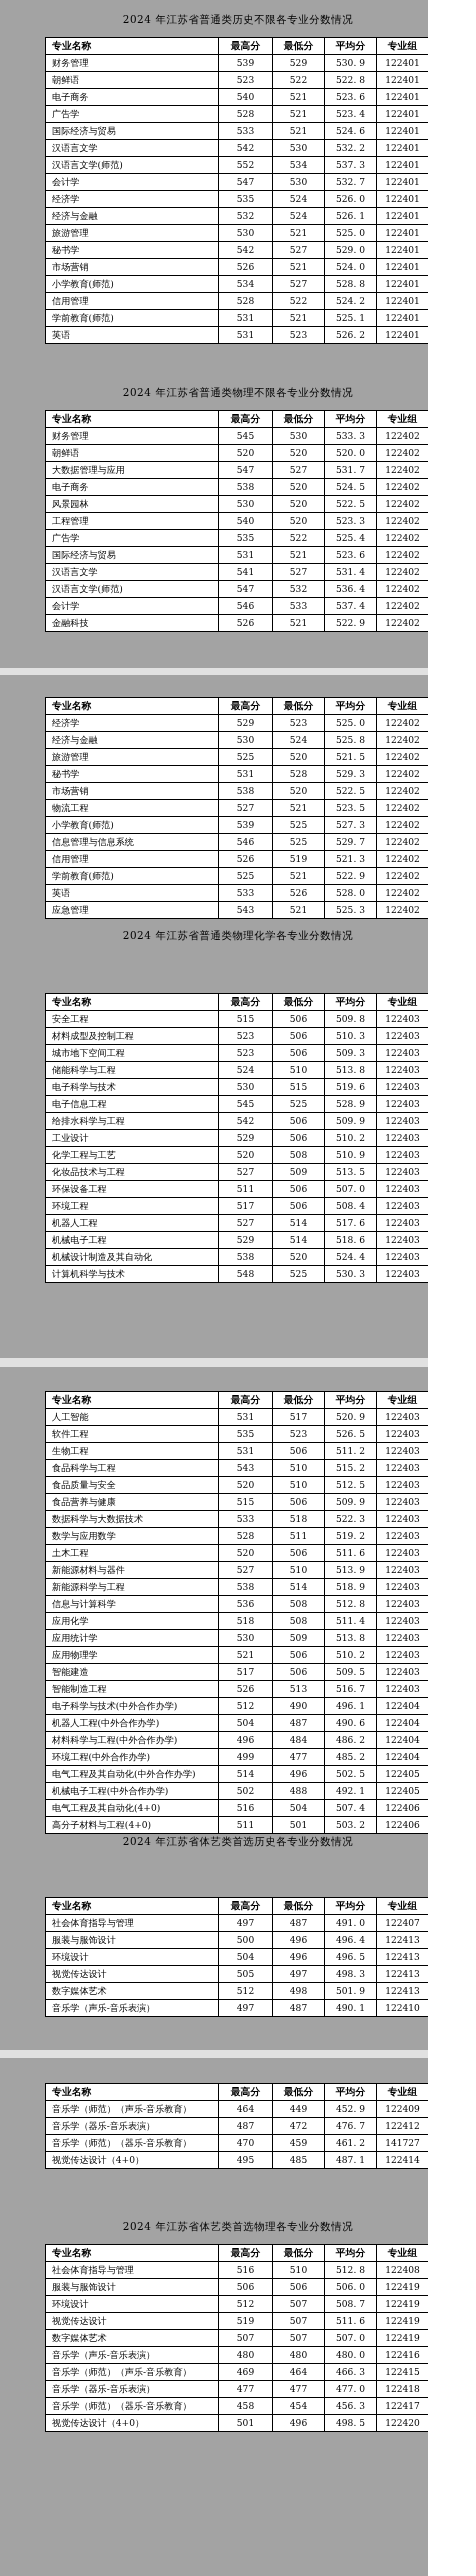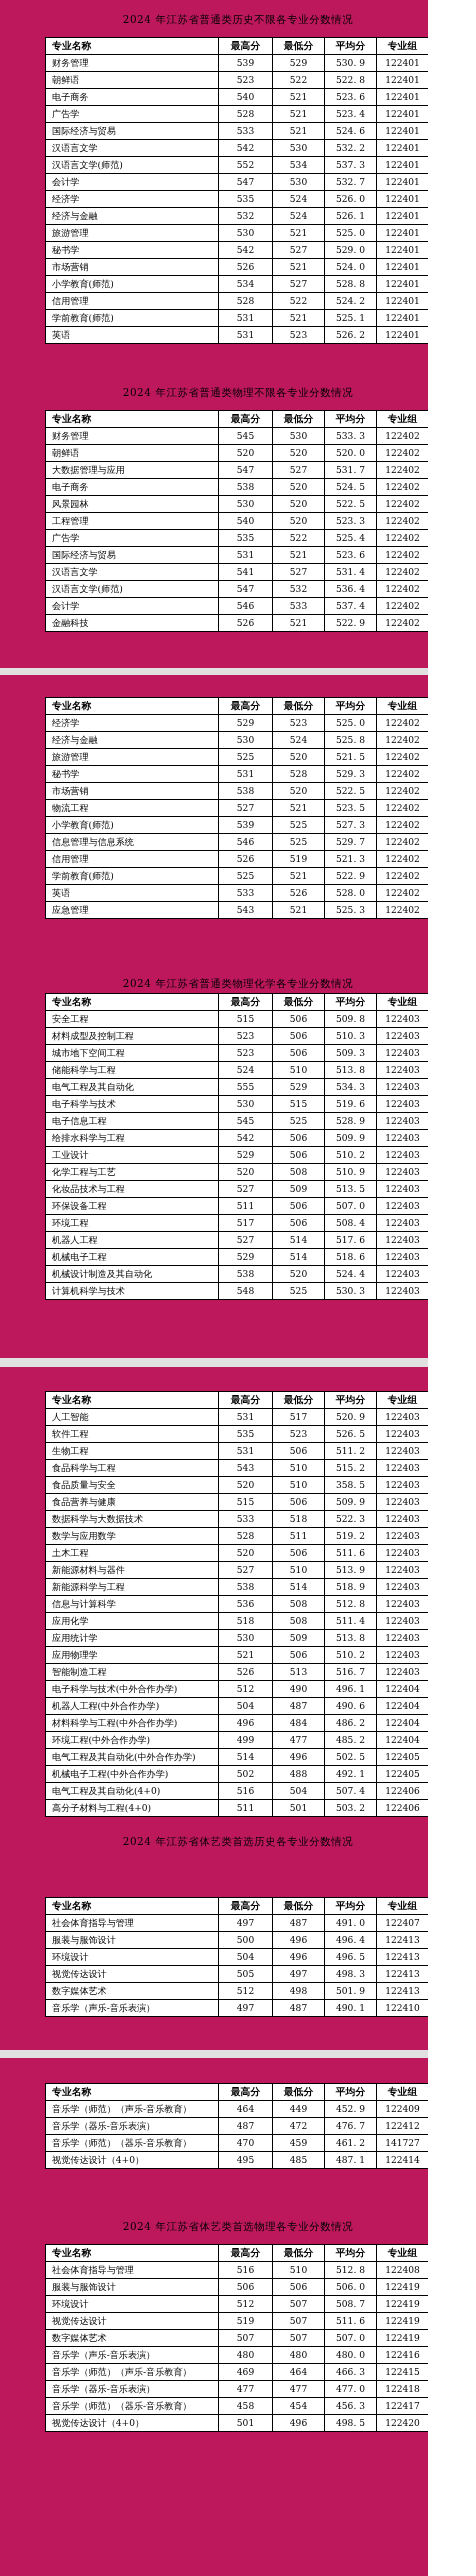--- a/index.html
+++ b/index.html
@@ -1,17 +1,17 @@
 <!DOCTYPE html>
 <html style="font-size:9.8px"><head>
 <meta charset="utf-8">
 <style>
   html,body{margin:0;padding:0;background:#ffffff;}
   body{width:476px;font-family:"DejaVu Serif","Liberation Serif",serif;color:#000;}
-  #doc{position:relative;width:428px;height:2576px;background:#be185d;overflow:hidden;}
+  #doc{position:relative;width:428px;height:2576px;background:#a3a3a3;overflow:hidden;}
   .page-separator{position:absolute;left:0;width:476px;background:#e1e1e1;}
   .tbl-title{position:absolute;left:0;width:476px;text-align:center;font-size:10.4px;
              line-height:12.2px;letter-spacing:0.6px;white-space:nowrap;}
   table.score-table{position:absolute;left:45px;width:383px;border-collapse:collapse;
                     table-layout:fixed;background:#fff;}
   table.score-table th,table.score-table td{
       border:1.2px solid #000;height:16px;padding:0;overflow:hidden;white-space:nowrap;
       vertical-align:middle;}
   table.score-table th{font-size:9.8px;font-weight:bold;text-align:center;}
   table.score-table th.name-col{text-align:left;padding-left:6.1px;}
@@ -367,21 +367,21 @@
         </tr>
         <tr>
           <td class="name-col">应急管理</td>
           <td>543</td>
           <td>521</td>
           <td>525. 3</td>
           <td>122402</td>
         </tr>
       </tbody>
     </table>
-    <div class="tbl-title" style="top: 929px; margin-top: 48px;">2024 年江苏省普通类物理化学各专业分数情况</div>
+    <div class="tbl-title" style="top: 929px;">2024 年江苏省普通类物理化学各专业分数情况</div>
     <table class="score-table" style="top: 993px;">
       <colgroup>
         <col style="width: 173px;">
         <col style="width: 54px;">
         <col style="width: 52px;">
         <col style="width: 52px;">
         <col style="width: 52px;">
       </colgroup>
       <thead>
         <tr>
@@ -412,27 +412,20 @@
           <td>523</td>
           <td>506</td>
           <td>509. 3</td>
           <td>122403</td>
         </tr>
         <tr>
           <td class="name-col">储能科学与工程</td>
           <td>524</td>
           <td>510</td>
           <td>513. 8</td>
-          <td>122403</td>
-        </tr>
-        <tr>
-          <td class="name-col">电气工程及其自动化</td>
-          <td>555</td>
-          <td>529</td>
-          <td>534. 3</td>
           <td>122403</td>
         </tr>
         <tr>
           <td class="name-col">电子科学与技术</td>
           <td>530</td>
           <td>515</td>
           <td>519. 6</td>
           <td>122403</td>
         </tr>
         <tr>
@@ -557,21 +550,21 @@
           <td class="name-col">食品科学与工程</td>
           <td>543</td>
           <td>510</td>
           <td>515. 2</td>
           <td>122403</td>
         </tr>
         <tr>
           <td class="name-col">食品质量与安全</td>
           <td>520</td>
           <td>510</td>
-          <td>358. 5</td>
+          <td>512. 5</td>
           <td>122403</td>
         </tr>
         <tr>
           <td class="name-col">食品营养与健康</td>
           <td>515</td>
           <td>506</td>
           <td>509. 9</td>
           <td>122403</td>
         </tr>
         <tr>
@@ -628,20 +621,27 @@
           <td>530</td>
           <td>509</td>
           <td>513. 8</td>
           <td>122403</td>
         </tr>
         <tr>
           <td class="name-col">应用物理学</td>
           <td>521</td>
           <td>506</td>
           <td>510. 2</td>
+          <td>122403</td>
+        </tr>
+        <tr>
+          <td class="name-col">智能建造</td>
+          <td>517</td>
+          <td>506</td>
+          <td>509. 5</td>
           <td>122403</td>
         </tr>
         <tr>
           <td class="name-col">智能制造工程</td>
           <td>526</td>
           <td>513</td>
           <td>516. 7</td>
           <td>122403</td>
         </tr>
         <tr>

